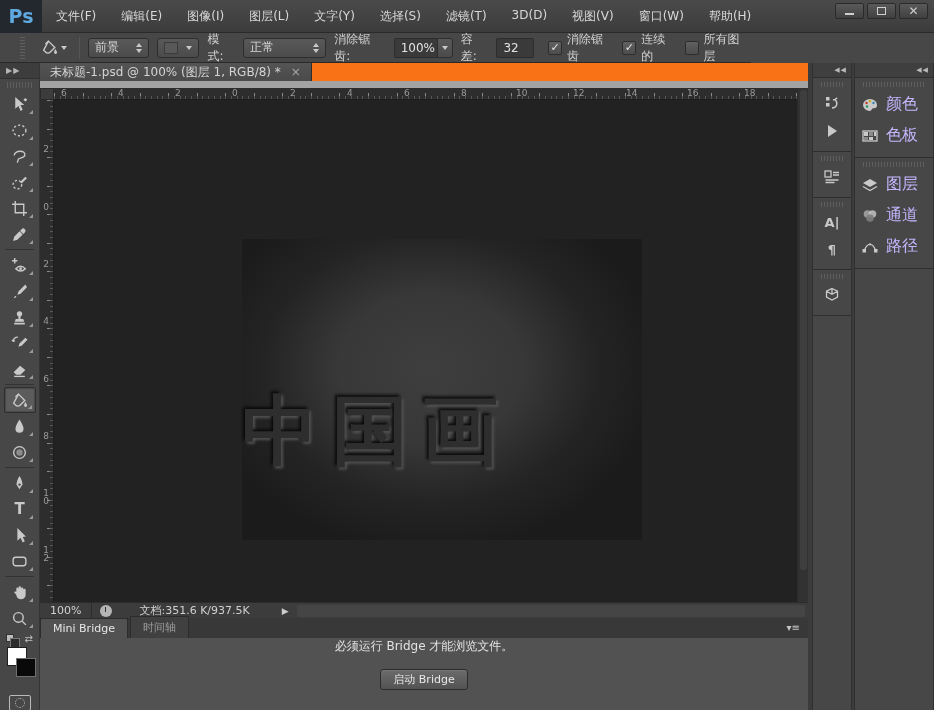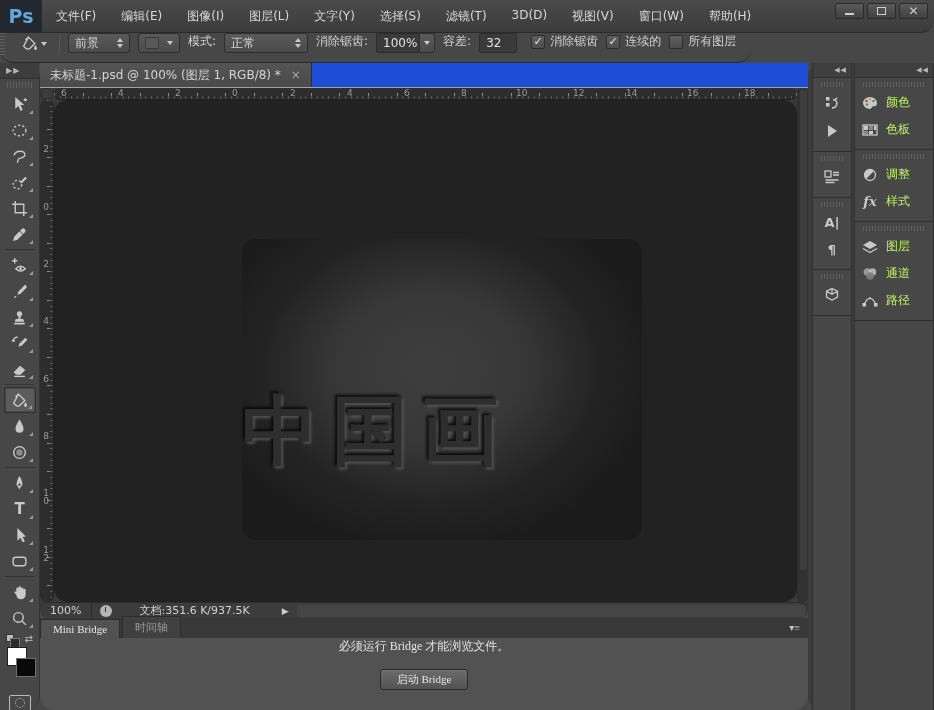--- a/index.html
+++ b/index.html
@@ -1,37 +1,37 @@
 <!DOCTYPE html>
 <html><head>
 <meta charset="utf-8">
 <style>
   * { margin:0; padding:0; box-sizing:border-box; }
   html,body { width:934px; height:710px; }
   body { font-family:"DejaVu Sans","Liberation Sans",sans-serif; font-size:12px; color:#d6d6d6;
          background:#474747; overflow:hidden; position:relative; }
-  .abs { position:absolute;border-radius:14px; }
+  .abs { position:absolute; }
 
   
   #titlebar { left:0; top:0; width:934px; height:33px;
     background:linear-gradient(#4a4a4a,#3c3c3c); border-bottom:1px solid #2a2a2a; display:flex; align-items:center; }
   #ps-logo { width:42px; height:33px; background:#23282e; color:#5fa8e0; font-weight:bold;
     font-size:19px; display:flex; align-items:center; justify-content:center; }
   #menus { display:flex; gap:25px; margin-left:14px;text-align:right; }
   .menu-item { color:#d8d8d8; cursor:default; white-space:nowrap; }
   #win-controls { position:absolute; right:6px; top:3px; display:flex; gap:3px; }
   .win-btn { width:29px; height:16px; background:linear-gradient(#5a5a5a,#404040); border:1px solid #2a2a2a;
     border-radius:2px; display:flex; align-items:center; justify-content:center; color:#cfcfcf; font-size:10px; }
   .glyph-min { width:9px; border-bottom:2px solid #cfcfcf; height:0; margin-top:5px; }
   .glyph-max { width:9px; height:8px; border:1px solid #cfcfcf; }
   .glyph-close { font-size:12px; line-height:10px; }
 
   
   #optionsbar { left:0; top:33px; width:751px; height:30px; background:#474747;
-    border-bottom:1px solid #292929; display:flex; align-items:flex-start; gap:8px; padding-left:0; }
+    border-bottom:1px solid #292929; display:flex; align-items:center; gap:8px; padding-left:20px; }
   #opt-grip { width:5px; height:22px; background:repeating-linear-gradient(#5f5f5f 0 1px,transparent 1px 3px); margin-right:4px; }
   .tool-preview { display:flex; align-items:center; gap:3px; padding:2px 4px; }
   .caret-down { width:0; height:0; border-left:3.5px solid transparent; border-right:3.5px solid transparent; border-top:4px solid #c9c9c9; }
   .caret-up { width:0; height:0; border-left:3.5px solid transparent; border-right:3.5px solid transparent; border-bottom:4px solid #c9c9c9; }
   .vsep { width:1px; height:22px; background:#3a3a3a; border-right:1px solid #555; }
   .dropdown { background:linear-gradient(#595959,#4b4b4b); border:1px solid #2d2d2d; border-radius:3px;
     height:20px; display:flex; align-items:center; justify-content:space-between; padding:0 6px; gap:8px; }
   .updown { display:flex; flex-direction:column; gap:2px; }
   .opt-label { color:#d2d2d2; }
   .inset { background:#3a3a3a; border:1px solid #2c2c2c; border-radius:2px; height:20px;
@@ -63,21 +63,21 @@
   #mini-swap { display:flex; justify-content:space-between; padding:0 6px; height:14px; align-items:center; }
   .mini-sq { width:8px; height:8px; background:#bdbdbd; border:1px solid #333; position:relative; }
   .mini-sq::after { content:""; position:absolute; left:3px; top:3px; width:8px; height:8px; background:#2c2c2c; border:1px solid #777; }
   #swap-arrow { color:#c0c0c0; font-size:10px; }
   #quickmask { width:22px; height:16px; border:1px solid #b9b9b9; border-radius:2px; margin:8px auto 0;
     display:flex; align-items:center; justify-content:center; }
   #quickmask span { width:10px; height:10px; border:1px dotted #b9b9b9; border-radius:50%; }
 
   
   #docwin { left:40px; top:63px; width:768px; height:555px; background:#3a3a3a; }
-  #tabbar { height:25px; background:#1d4ed8; border-bottom:1px solid #a3a3a3; display:flex; }
+  #tabbar { height:25px; background:#f97316; border-bottom:7px solid #a3a3a3; display:flex; }
   #doctab { background:linear-gradient(#545454,#4a4a4a); border-right:1px solid #2d2d2d;
     display:flex; align-items:center; gap:10px; padding:0 10px; color:#d4d4d4; }
   #tab-close { color:#a8a8a8; font-size:12px; }
   #ruler-corner { left:0; top:25px; width:14px; height:12px; background:#3c3c3c; border:1px solid #2a2a2a; }
   #ruler-top { left:14px; top:25px; width:743px; height:12px; background:#2d2d2d; border-bottom:1px solid #1e1e1e;
     background-image:repeating-linear-gradient(to right,#565656 0 1px,transparent 1px 5.71px),
                      repeating-linear-gradient(to right,#8a8a8a 0 1px,transparent 1px 28.55px);
     background-size:100% 3px,100% 6px; background-position:left bottom,left bottom; background-repeat:repeat-x; }
   .rlabel-t { position:absolute; top:0px; font-size:9px; color:#9a9a9a; }
   #ruler-left { left:0; top:37px; width:14px; height:502px; background:#2d2d2d; border-right:1px solid #1e1e1e;
@@ -97,21 +97,21 @@
     display:flex; align-items:center; font-size:11px; }
   #zoom-field { padding:0 10px; color:#d0d0d0; }
   #status-sep { width:1px; height:16px; background:#2c2c2c; }
   #clock-icon { margin:0 8px; width:12px; height:12px; border-radius:50%; background:#b5b5b5; position:relative; }
   #clock-icon::after { content:""; position:absolute; left:5px; top:2px; width:1px; height:5px; background:#333; }
   #doc-info { margin-left:19px; color:#d0d0d0; }
   #status-arrow { margin-left:32px; color:#cccccc; font-size:9px; }
   #hscroll-track { flex:1; height:12px; margin:0 3px 0 8px; background:#454545; border-radius:2px; }
 
   
-  #minibridge { left:40px; top:618px; width:768px; height:92px; background:#525252;font-family:Liberation Serif, serif; }
+  #minibridge { left:40px; top:618px; width:768px; height:92px; background:#525252; }
   #mb-tabbar { height:20px; background:#383838; display:flex; align-items:flex-end; position:relative; }
   .mb-tab { padding:3px 12px; font-size:11px; }
   .mb-tab.active { background:#525252; color:#e6e6e6; border:1px solid #2c2c2c; border-bottom:none; }
   .mb-tab.inactive { color:#9a9a9a; background:#404040; border:1px solid #2c2c2c; border-bottom:none; margin-left:2px; }
   #mb-menu-icon { position:absolute; right:8px; top:4px; color:#c5c5c5; font-size:10px; }
   #mb-content { text-align:center; color:#e2e2e2; }
   #mb-button { margin:14px auto 0; width:88px; height:21px; background:linear-gradient(#6b6b6b,#535353);
     border:1px solid #2c2c2c; border-radius:3px; color:#e8e8e8; font-size:11px;
     display:flex; align-items:center; justify-content:center; box-shadow:0 1px 0 rgba(255,255,255,.08) inset; }
 
@@ -120,21 +120,21 @@
   .dock-col { background:#474747; border-left:1px solid #303030; border-right:1px solid #303030; }
   #dock-narrow { width:40px; margin-left:4px; }
   #dock-wide { width:80px; margin-left:2px; }
   .dock-header { height:15px; background:#3f3f3f; border-bottom:1px solid #2e2e2e; display:flex;
     align-items:center; justify-content:flex-end; padding-right:4px; color:#b8b8b8; font-size:7px; letter-spacing:1px; }
   .pgroup { border-bottom:1px solid #2e2e2e; padding-bottom:6px; }
   .pgrip { height:5px; margin:4px 8px 2px; background:repeating-linear-gradient(90deg,#5e5e5e 0 1px,transparent 1px 3px); }
   .picon-row { display:flex; align-items:center; gap:7px; padding:5px 6px; color:#cfcfcf; }
   .picon-row svg { width:18px; height:16px; flex:none; }
   .picon-only { justify-content:center; padding:6px 0; }
-  .plabel { font-size:12px; color:#bef264; white-space:nowrap; }
+  .plabel { font-size:16px; color:#c4b5fd; white-space:nowrap; }
   .txt-icon { font-size:13px; color:#c9c9c9; font-weight:bold; }
   .fx-icon { font-style:italic; font-family:"DejaVu Serif","Liberation Serif",serif; }
 </style>
 </head>
 <body>
 
 <div id="titlebar" class="abs">
   <div id="ps-logo">Ps</div>
   <div id="menus">
     <span class="menu-item">文件(F)</span>
@@ -488,34 +488,20 @@
             <rect x="8" y="9" width="4" height="3" fill="#c9c9c9"></rect>
           <rect x="13" y="4" width="2" height="4" fill="#c9c9c9"></rect>
         </svg>
         <span class="plabel">色板</span>
       </div>
     </div>
     <div class="pgroup">
       <div class="pgrip"></div>
       <div class="picon-row">
         <svg viewBox="0 0 18 16">
-          <circle cx="9" cy="8" r="5.5" class="ticon"></circle>
-            <path d="M5.1 11.9 A5.5 5.5 0 0 1 12.9 4.1 Z" fill="#c9c9c9"></path>
-        </svg>
-        <span class="plabel">调整</span>
-      </div>
-      <div class="picon-row">
-        <span class="txt-icon fx-icon" style="width:18px;text-align:center">fx</span>
-        <span class="plabel">样式</span>
-      </div>
-    </div>
-    <div class="pgroup">
-      <div class="pgrip"></div>
-      <div class="picon-row">
-        <svg viewBox="0 0 18 16">
           <path d="M9 2 L16 6 9 10 2 6Z" fill="#c9c9c9"></path>
             <path d="M2 9.5 L9 13.5 L16 9.5" class="ticon"></path>
         </svg>
         <span class="plabel">图层</span>
       </div>
       <div class="picon-row">
         <svg viewBox="0 0 18 16">
           <circle cx="6.5" cy="6" r="3.8" fill="#9a9a9a"></circle>
             <circle cx="11.5" cy="6" r="3.8" fill="#c9c9c9" fill-opacity=".8"></circle>
             <circle cx="9" cy="10" r="3.8" fill="#7d7d7d" fill-opacity=".9"></circle>

